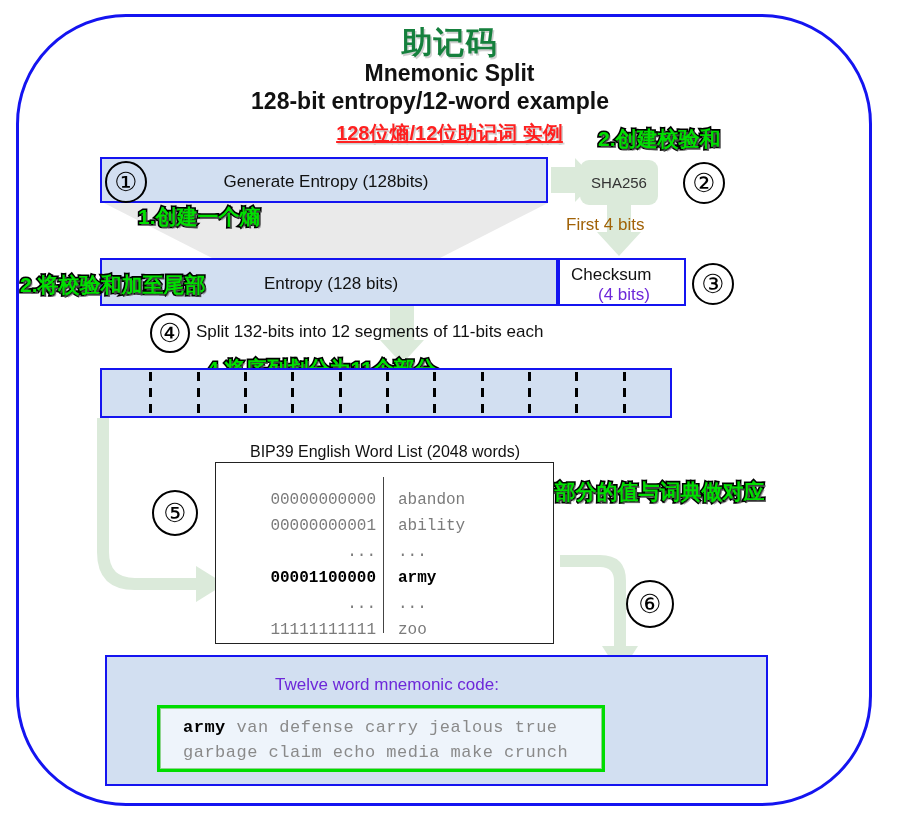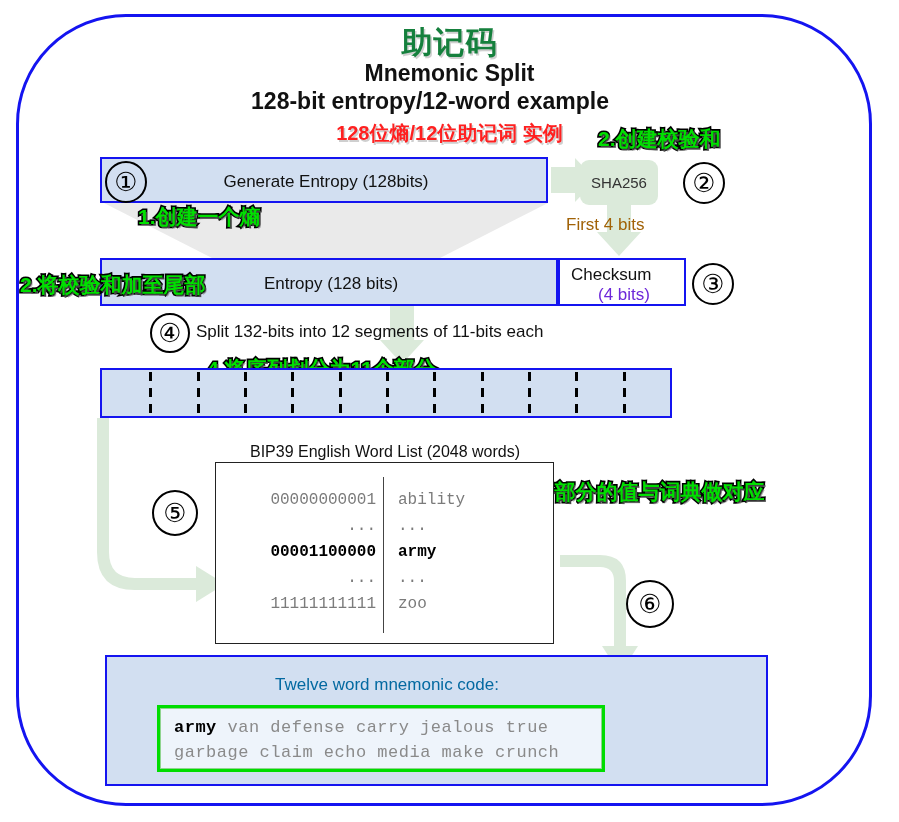--- a/index.html
+++ b/index.html
@@ -19,21 +19,21 @@
   
   .title-cn{left:0;top:22px;width:899px;text-align:center;font-size:31px;
        font-weight:bold;color:#15803d;letter-spacing:1px;
        text-shadow:1.5px 1.5px 0 #cfcfcf,-0.5px -0.5px 0 #ffffff;}
   .title-en1{left:0;top:60px;width:899px;text-align:center;font-size:23px;
        font-weight:bold;color:#111111;}
   .title-en2{left:0;top:88px;width:860px;text-align:center;font-size:23px;
        font-weight:bold;color:#111111;}
   .title-cn2{left:0;top:120px;width:899px;text-align:center;font-size:20px;
        font-weight:bold;color:#ff2020;
-       text-shadow:1.5px 1.5px 0 #cfcfcf,-0.5px -0.5px 0 #ffffff;}
+       text-shadow:1.5px 1.5px 0 #cfcfcf,-0.5px -0.5px 0 #ffffff;text-decoration:underline;}
 
   
   .anno{font-weight:bold;color:#00e000;font-size:21px;white-space:nowrap;
         -webkit-text-stroke:3.2px #000000;paint-order:stroke fill;
         text-shadow:2px 2px 0 rgba(120,120,120,.55);}
 
   
   .bluebox{background:#d2dff1;border:2.5px solid #1414f0;box-sizing:border-box;}
   .boxlabel{font-size:17px;color:#111;}
 
@@ -50,21 +50,21 @@
   .wl-sep{width:22px;}
   .wl-word{font-size:16px;color:#7b7b7b;
            font-family:"Liberation Mono","DejaVu Sans Mono",monospace;}
   .wl-row.hi .wl-bits,.wl-row.hi .wl-word{color:#000;font-weight:bold;}
   .wl-divider{position:absolute;left:167px;top:14px;width:1.4px;
               height:156px;background:#444;}
 
   
   .greenout{border:3.5px solid #00dd00;box-sizing:border-box;background:#eef4fb;}
   .greenin{border:1.6px solid #8fd48f;box-sizing:border-box;height:100%;
-           padding:6px 13px;box-sizing:border-box;}
+           padding:6px 22px;box-sizing:border-box;}
   .mn-line{font-family:"Liberation Mono","DejaVu Sans Mono",monospace;
            font-size:17px;color:#8a8a8a;letter-spacing:.5px;line-height:25px;
            white-space:nowrap;}
   .mn-line b{color:#000;}
 
   .sha-box{background:#dbeada;border-radius:9px;display:flex;align-items:center;
            justify-content:center;font-size:15px;color:#333;}
 </style>
 </head>
 <body>
@@ -135,20 +135,25 @@
   </div>
 
   <div class="abs" style="left:215px;top:443px;width:340px;text-align:center;font-size:16px;color:#111;">BIP39 English Word List (2048 words)</div>
   <div class="abs circ" style="left:152px;top:490px;width:42px;height:42px;">⑤</div>
   <div class="abs anno" style="left:474px;top:478px;">5.将每一部分的值与词典做对应</div>
 
   <div class="abs wordbox" style="left:215px;top:462px;width:339px;height:182px;">
     <div class="wl-divider"></div>
     <div id="wordlist-rows" style="padding:24px 0 0 0;">
         <div class="wl-row">
+          <div class="wl-bits">00000000000</div>
+          <div class="wl-sep"></div>
+          <div class="wl-word">abandon</div>
+        </div>
+        <div class="wl-row">
           <div class="wl-bits">00000000001</div>
           <div class="wl-sep"></div>
           <div class="wl-word">ability</div>
         </div>
         <div class="wl-row">
           <div class="wl-bits">...</div>
           <div class="wl-sep"></div>
           <div class="wl-word">...</div>
         </div>
         <div class="wl-row hi">
@@ -166,21 +171,21 @@
           <div class="wl-sep"></div>
           <div class="wl-word">zoo</div>
         </div>
       </div>
   </div>
 
   <div class="abs circ" style="left:626px;top:580px;width:44px;height:44px;">⑥</div>
   <div class="abs anno" style="left:553px;top:658px;font-size:27px;">6.助记码生成了！</div>
 
   <div class="abs bluebox" style="left:105px;top:655px;width:663px;height:131px;">
-    <div class="abs" style="left:0;top:18px;width:560px;text-align:center;font-size:17px;color:#0369a1;">Twelve word mnemonic code:</div>
+    <div class="abs" style="left:0;top:18px;width:560px;text-align:center;font-size:17px;color:#6d28d9;">Twelve word mnemonic code:</div>
   </div>
 
   <div class="abs greenout" style="left:157px;top:705px;width:448px;height:67px;">
     <div class="greenin">
       <div class="mn-line"><b>army</b><span> van defense carry jealous true</span></div>
       <div class="mn-line">garbage claim echo media make crunch</div>
     </div>
   </div>
 
 </div>

